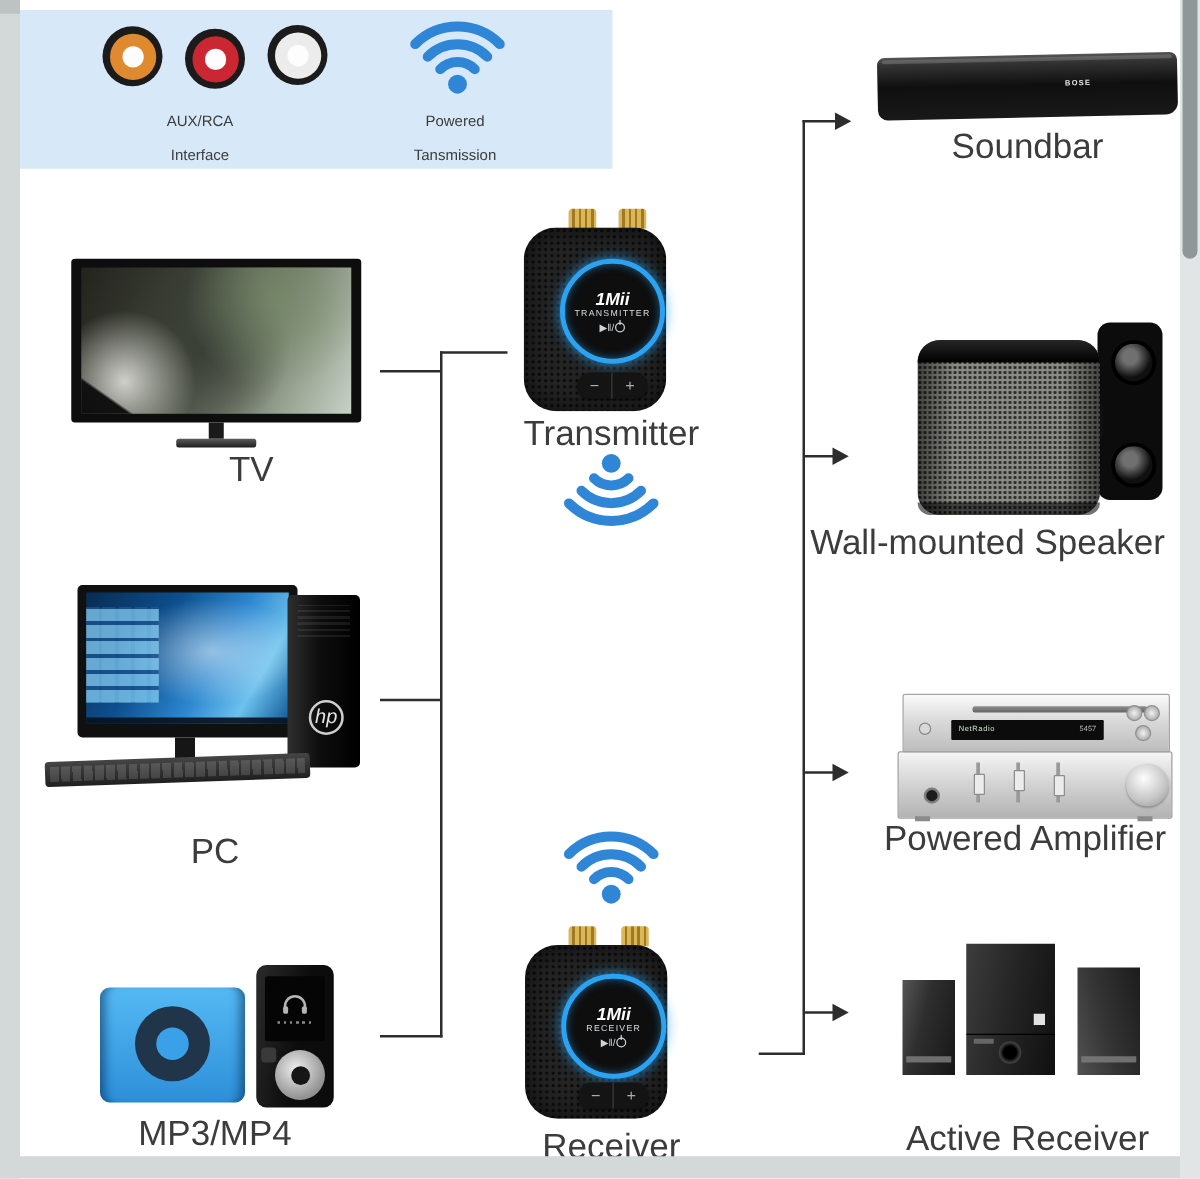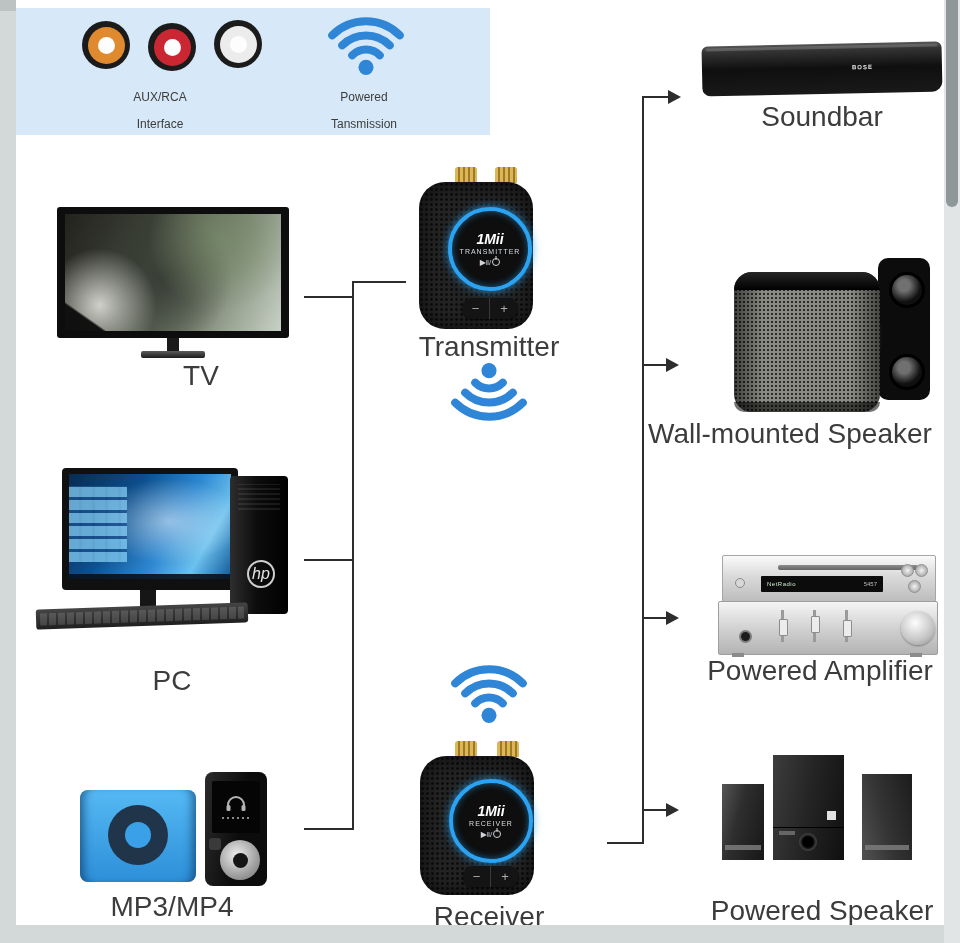--- a/index.html
+++ b/index.html
@@ -363,21 +363,21 @@
   </div>
   <div class="abs as-sub">
     <div class="as-sq"></div>
     <div class="as-div"></div>
     <div class="as-strip"></div>
     <div class="as-knob"></div>
   </div>
   <div class="abs as-sat-r">
     <div class="as-band"></div>
   </div>
-  <div class="dev-label" style="left:822px;top:895px;">Powered Speaker</div>
+  <div class="dev-label" style="left:822px;top:895px;">Active Receiver</div>
 
   <div class="abs strip-left"></div>
   <div class="abs strip-left-cap"></div>
   <div class="abs strip-bottom"></div>
   <div class="abs strip-right"></div>
   <div class="abs scroll-thumb"></div>
 
 </div>
 
 </body></html>

